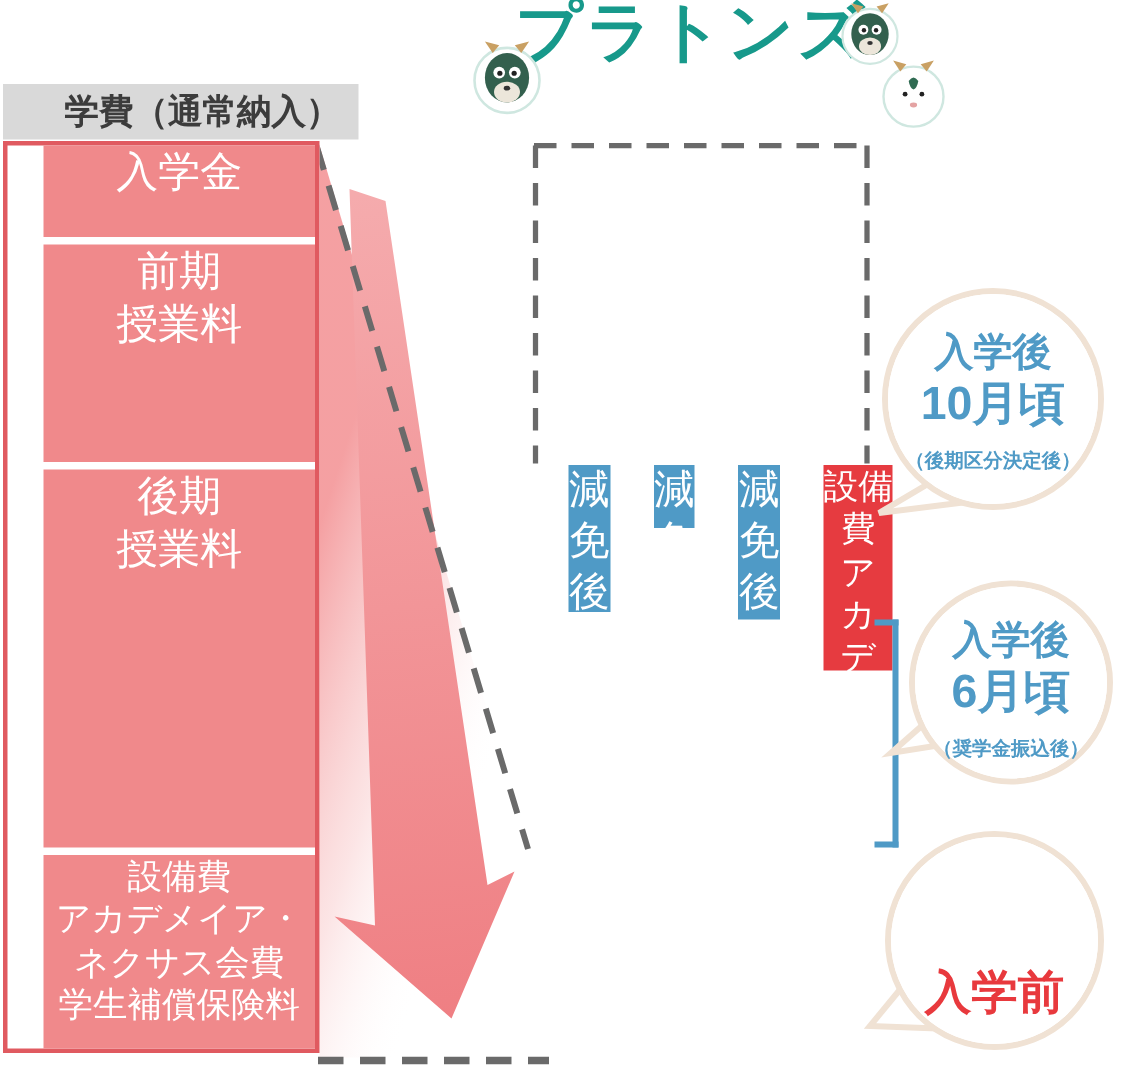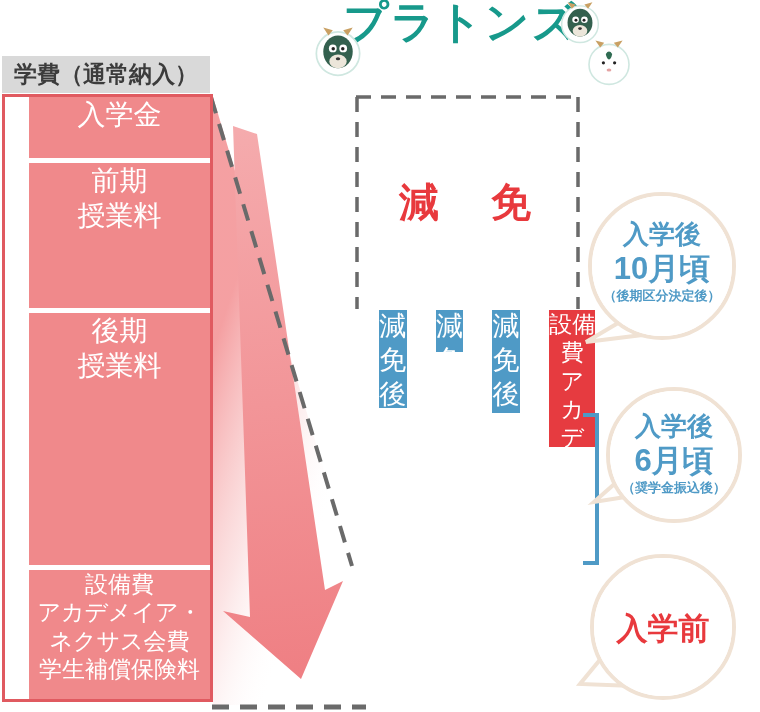--- a/index.html
+++ b/index.html
@@ -14,21 +14,21 @@
   .title{
     left:330px;top:0px;width:250px;text-align:center;color:#17998b;font-weight:900;
     line-height:1.0;letter-spacing:2px;
   }
   .title .t1{font-size:44px;display:block;margin-left:12px;}
   .title .t2{font-size:41px;display:block;margin-top:2px;}
 
   
   .fee-header{
     left:2px;top:56px;width:208px;height:37px;background:#d9d9d9;color:#3c3c3c;
-    font-weight:bold;font-size:23px;display:flex;align-items:center;justify-content:center;
+    font-weight:bold;font-size:23px;display:flex;align-items:center;justify-content:center;padding-left:29px;
   }
   .fee-group{
     left:2px;top:94px;width:205px;height:602px;border:3px solid #e05a60;background:#fff;
     display:flex;flex-direction:column;gap:5px;
   }
   .block{
     display:flex;flex-direction:column;align-items:center;justify-content:flex-start;
     color:#fff;font-weight:normal;text-align:center;margin-left:24px;
   }
   .pink{background:#f0898b;}
@@ -54,21 +54,21 @@
 
   .bracket{
     left:583px;top:413px;width:12px;height:144px;
     border:4px solid #4f9ac6;border-left:none;
   }
 
   
   .bubble-text{text-align:center;font-weight:bold;color:#4f9ac6;}
   .bt-main{font-size:26px;line-height:1.15;display:block;}
   .bt-big{font-size:31px;line-height:1.2;display:block;}
-  .bt-small{font-size:13px;line-height:1.3;display:block;margin-top:1px;}
+  .bt-small{font-size:13px;line-height:1.3;display:block;margin-top:12px;}
   .bt-red{color:#e8393d;font-size:31px;display:block;}
 </style>
 </head>
 <body>
 
 <div id="canvas">
 
   <svg class="layer" viewBox="0 0 760 712">
     <defs>
       <linearGradient id="wedgeGrad" gradientUnits="userSpaceOnUse" x1="213" y1="350" x2="365" y2="400">
@@ -152,23 +152,20 @@
       <span>授業料</span>
     </div>
     <div class="block pink fs23" style="height:131px;">
       <span>設備費</span>
       <span>アカデメイア・</span>
       <span>ネクサス会費</span>
       <span>学生補償保険料</span>
     </div>
   </div>
 
-  <div class="abs exemption">
-    <span>減　免</span>
-  </div>
 
   <div class="abs reduced-group">
     <div class="block blue fs27 rb0">
       <span>減免後の</span>
     </div>
     <div class="block blue fs27 rb1">
       <span>減免後の入学金</span>
     </div>
     <div class="block blue fs27 rb2">
       <span>減免後の</span>
@@ -207,17 +204,17 @@
     <span class="bt-big">10月頃</span>
     <span class="bt-small">（後期区分決定後）</span>
   </div>
 
   <div class="abs bubble-text" style="left:606px;top:412px;width:136px;">
     <span class="bt-main">入学後</span>
     <span class="bt-big">6月頃</span>
     <span class="bt-small">（奨学金振込後）</span>
   </div>
 
-  <div class="abs bubble-text" style="left:593px;top:608px;width:140px;">
+  <div class="abs bubble-text" style="left:593px;top:641px;width:140px;">
     <span class="bt-red">入学前</span>
   </div>
 
 </div>
 
 </body></html>

